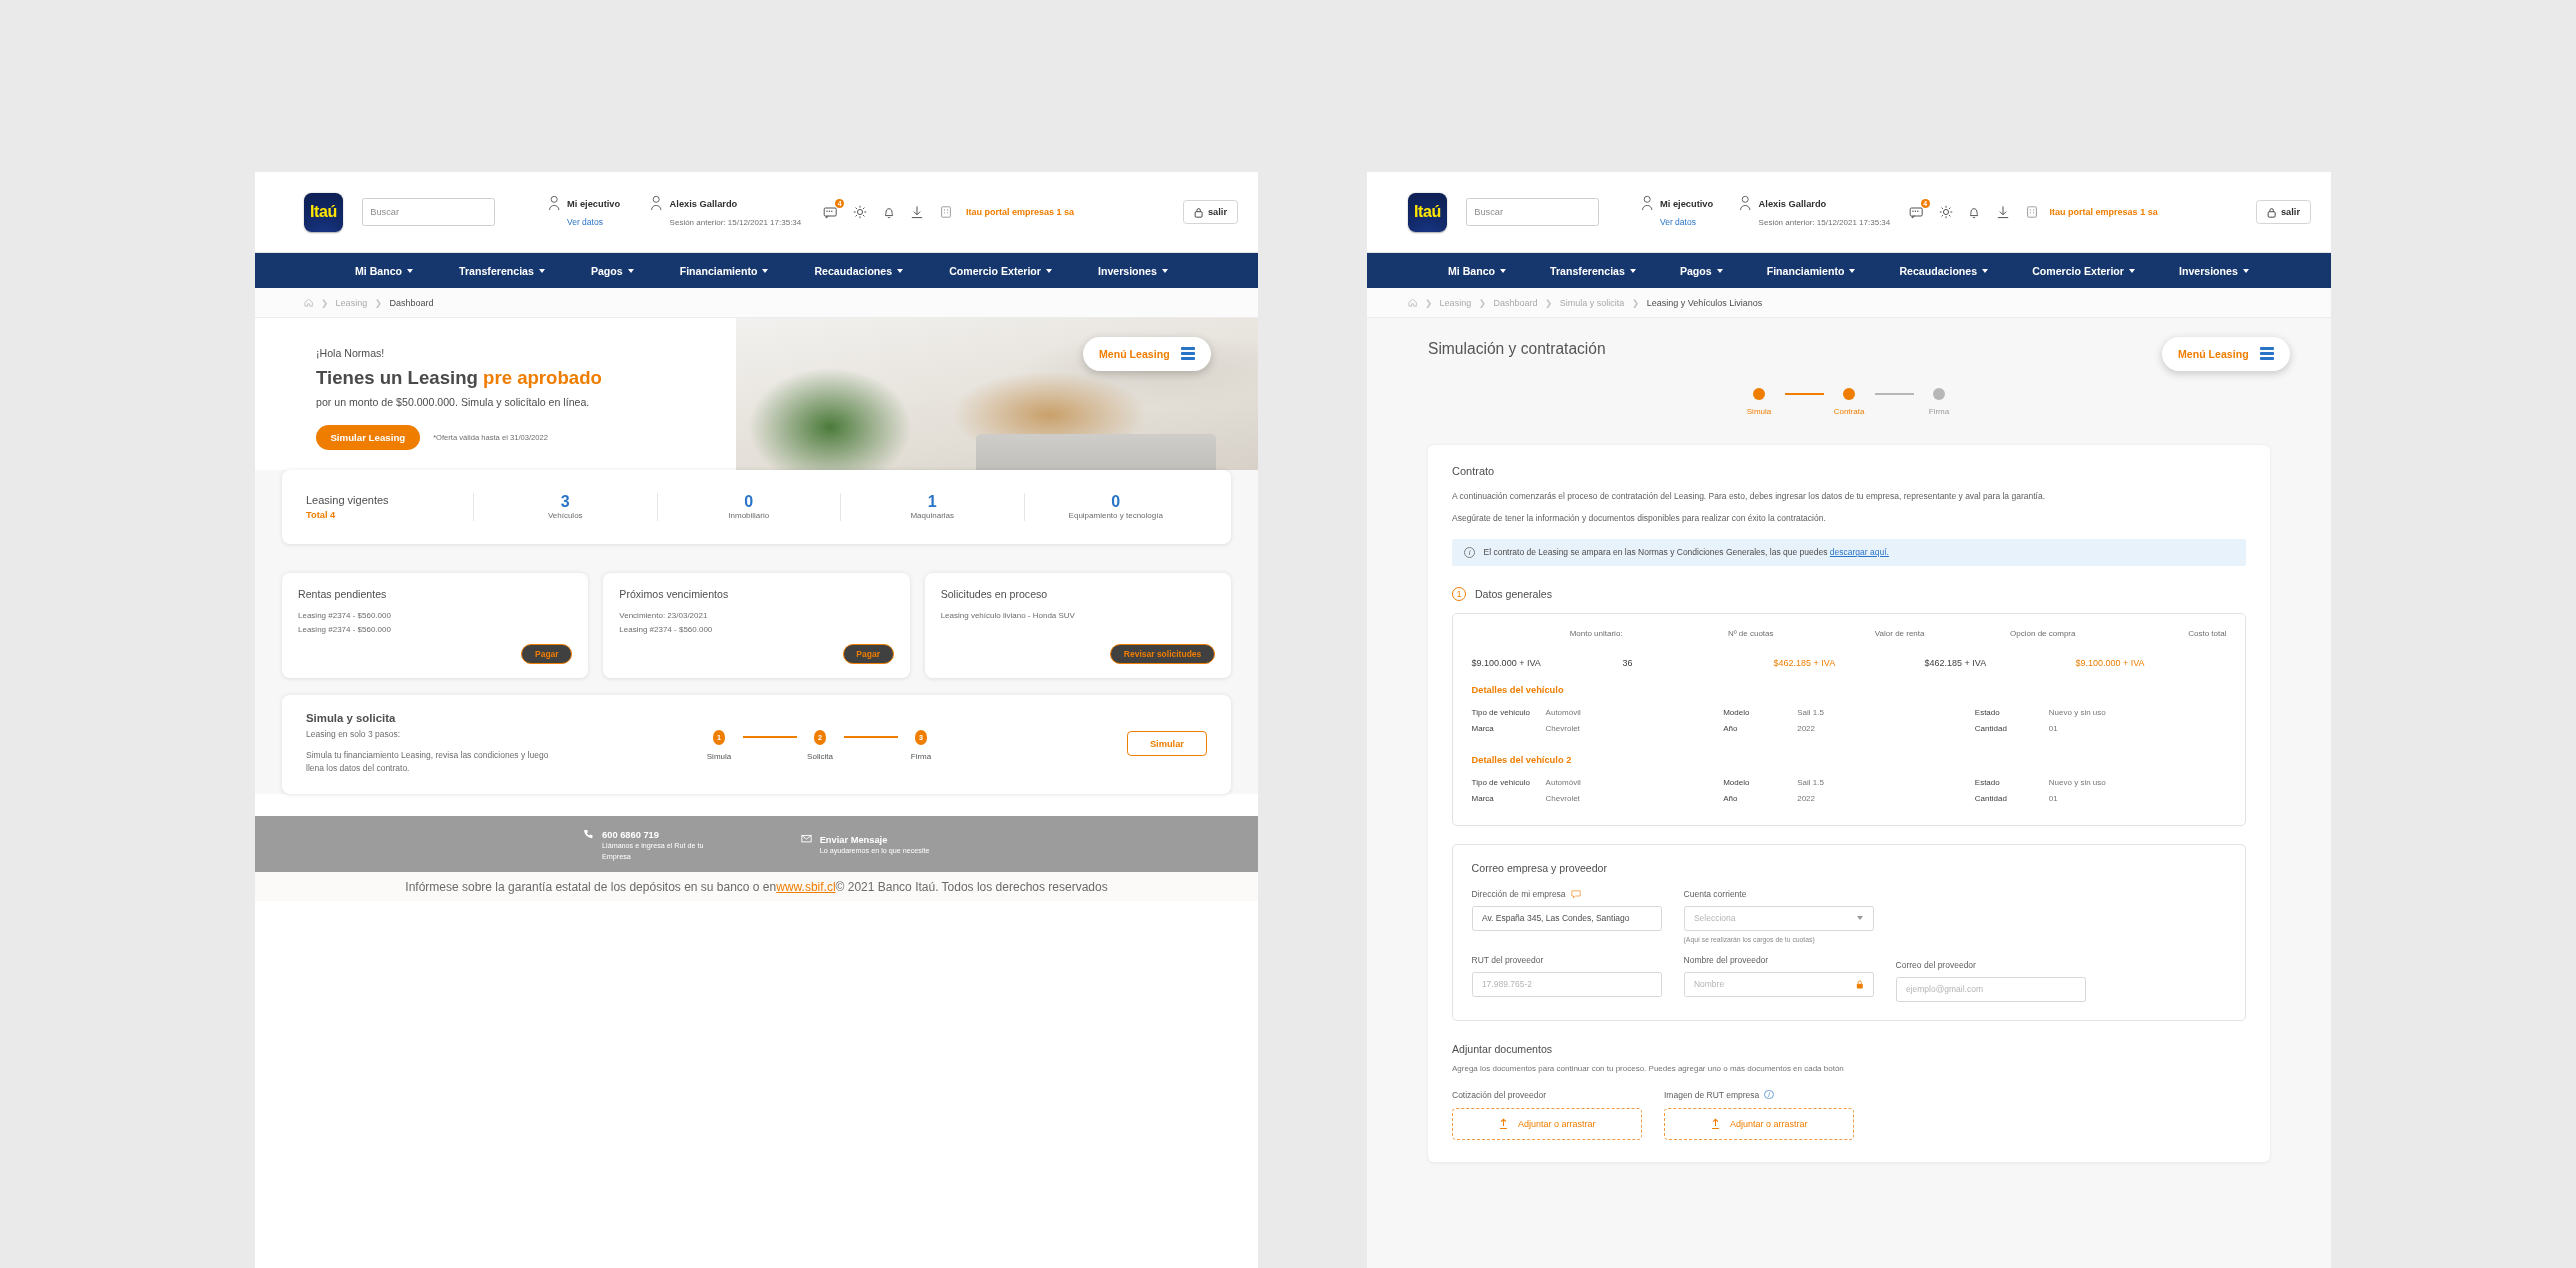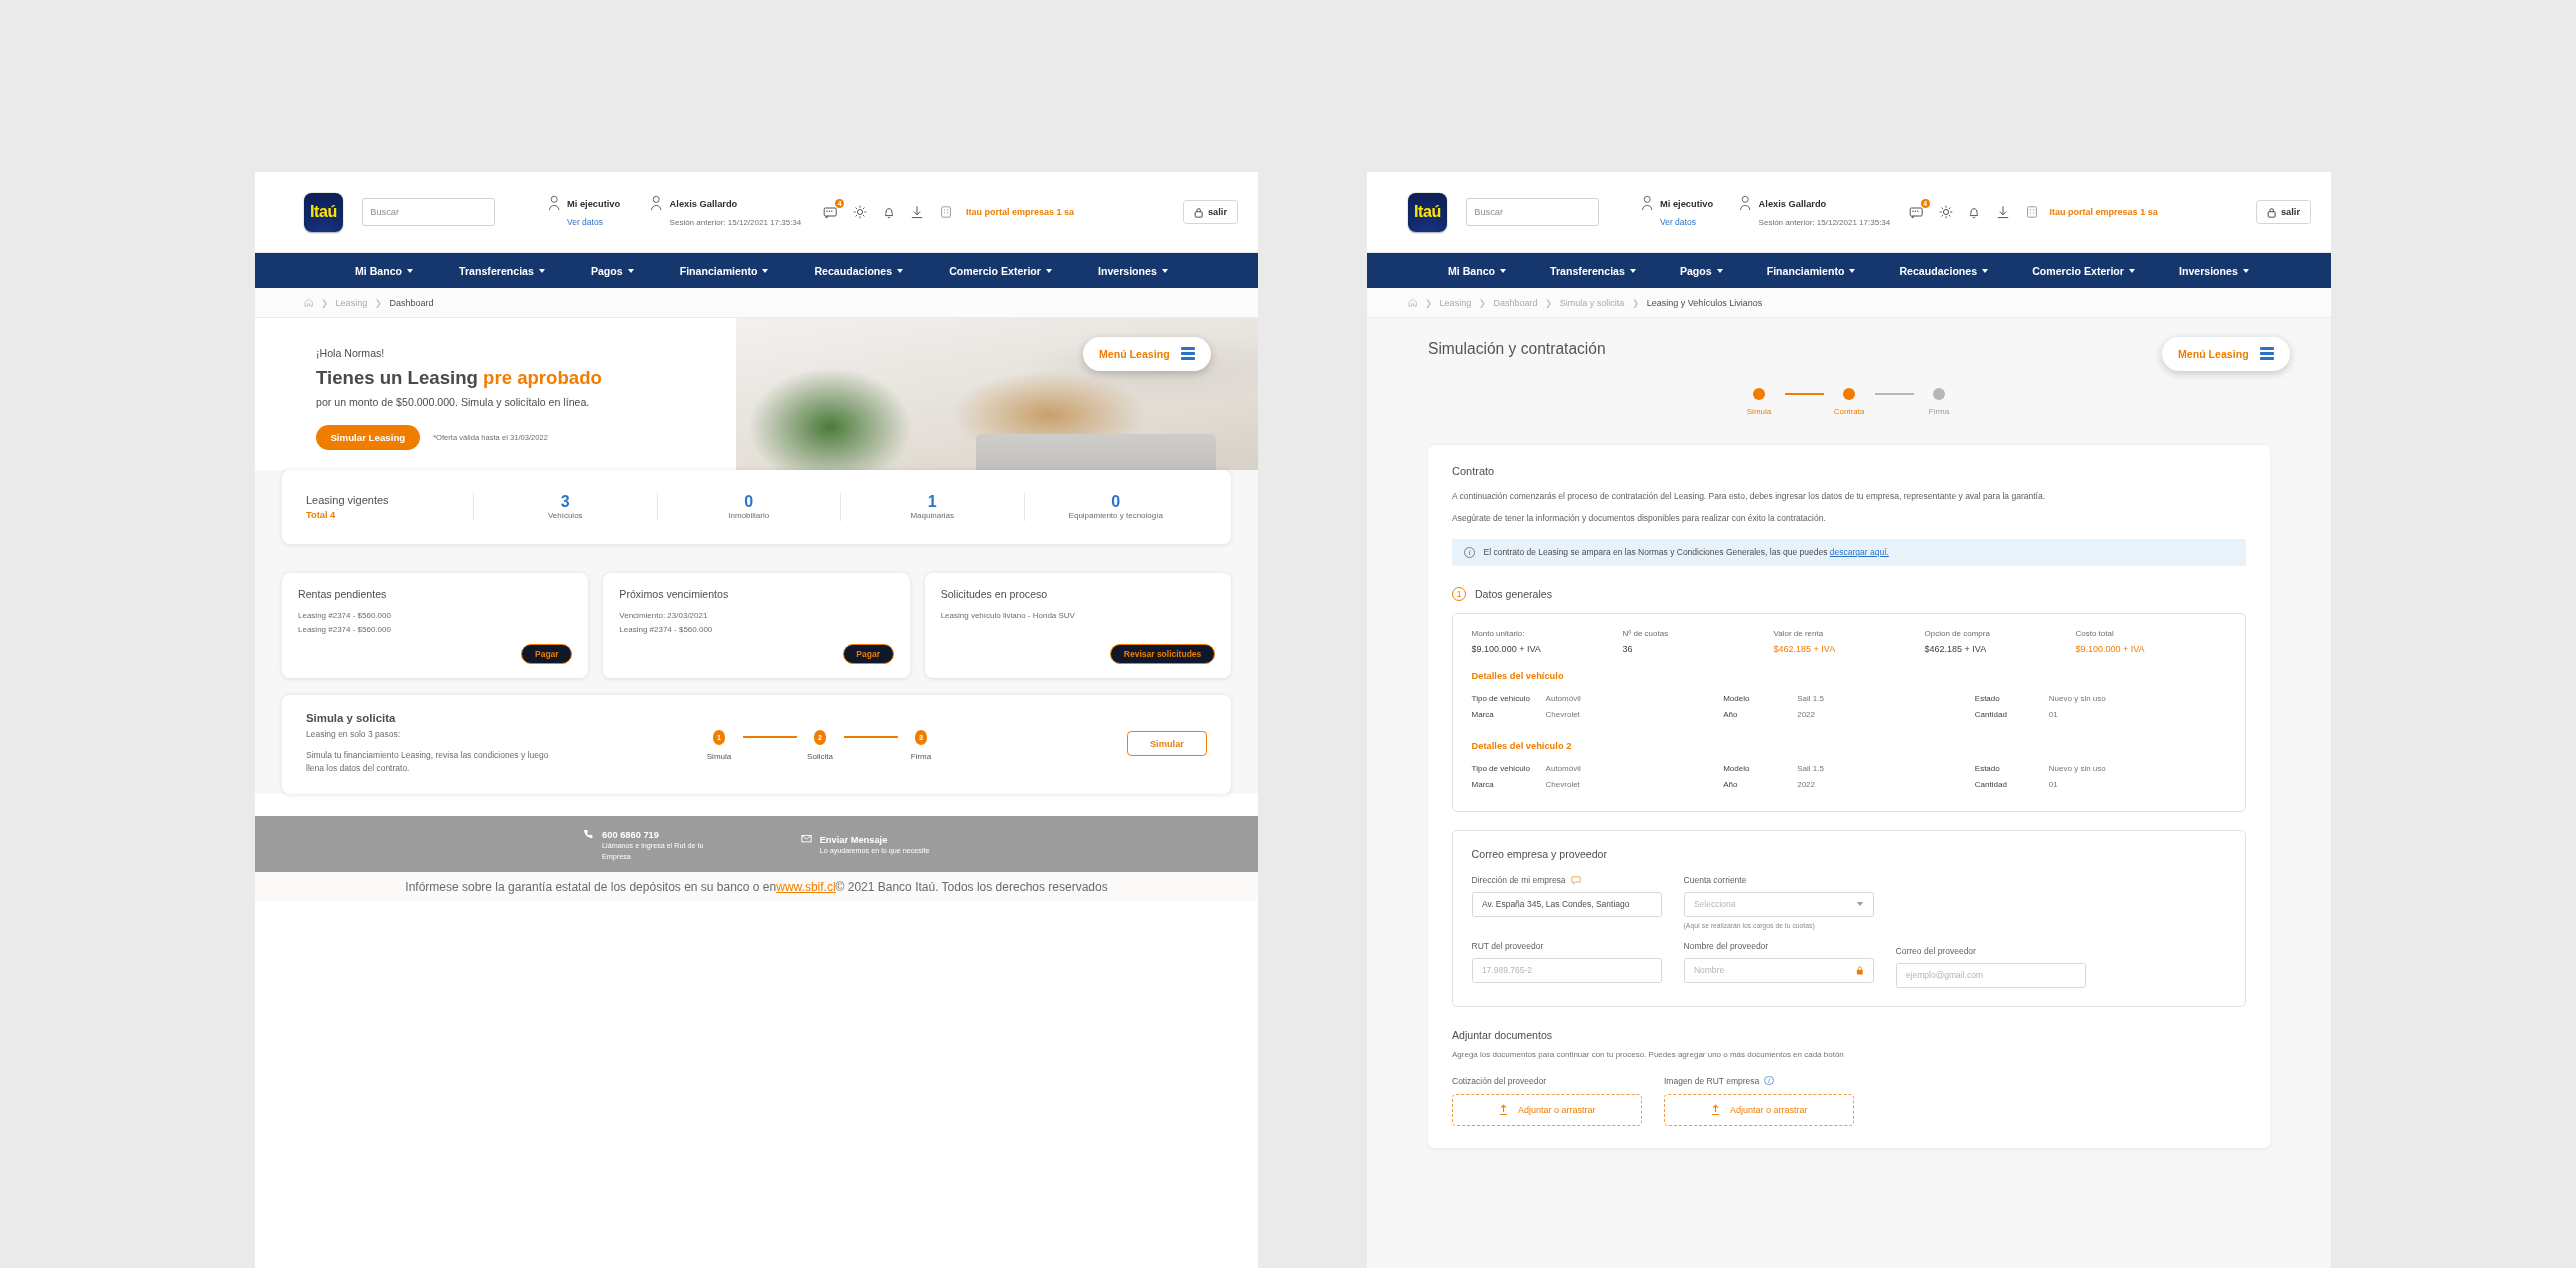--- a/index.html
+++ b/index.html
@@ -166,21 +166,21 @@
   }
   .sum-num { font-size: 16px; color: #2a74c8; font-weight: bold; line-height: 1.15; }
   .sum-lbl { font-size: 8px; color: #6d6d6d; line-height: 1.25; }
 
   .triple { display: flex; gap: 15px; margin-top: 29px; }
   .mini { flex: 1; padding: 15px 16px 13.5px; min-height: 81px; display: flex; flex-direction: column; }
   .mini-h { font-size: 10.6px; color: #4e4e4e; margin-bottom: 9.3px; }
   .mini-p { font-size: 8px; color: #6d6d6d; line-height: 1.75; }
   .mini-btn-row { margin-top: auto; display: flex; justify-content: flex-end; padding-top: 6.8px; }
   .btn-ghost {
-    border: 0.8px solid #ef7d00; color: #ef7d00; background: #0f172a;
+    border: 0.8px solid #ef7d00; color: #ef7d00; background: #404040;
     border-radius: 12.7px; height: 20px; padding: 0 12.7px;
     font-size: 8.5px; font-weight: bold; display:flex; align-items:center;
     white-space: nowrap; cursor: pointer;
   }
 
   .simula-card { margin-top: 17px; padding: 17px 24px 18.6px; display: flex; align-items: center; }
   .sc-left { width: 254px; }
   .sc-h { font-size: 11.4px; font-weight: bold; color: #4e4e4e; margin-bottom: 5px; }
   .sc-sub { font-size: 8.5px; color: #6d6d6d; margin-bottom: 10px; }
   .sc-p { font-size: 8.5px; color: #6d6d6d; line-height: 1.6; }
@@ -256,21 +256,21 @@
     display: flex; align-items: center; justify-content: center; flex: none;
   }
   .sec-t { font-size: 10.6px; color: #4e4e4e; }
 
   .box {
     border: 0.8px solid #e2e2e2; border-radius: 5px;
     margin-top: 12px; padding: 15px 18.6px 17px;
   }
   .gen-row { display: flex; }
   .gen-cell { flex: 1; }
-  .gen-lbl { font-size: 8px; color: #6d6d6d; margin-bottom: 6px; }
+  .gen-lbl { font-size: 8px; color: #6d6d6d; margin-bottom: 20px; text-align: right; }
   .gen-val { font-size: 9px; color: #3e3e3e; }
   .gen-val.hl { color: #ef7d00; }
 
   .veh-h { font-size: 9.3px; font-weight: bold; color: #f07d00; margin: 17px 0 10px; }
   .veh-grid { display: flex; }
   .veh-col { flex: 1; display: flex; }
   .veh-k { font-size: 8px; color: #3e3e3e; width: 74px; line-height: 2.05; }
   .veh-v { font-size: 8px; color: #767676; line-height: 2.05; }
 
   .form-h { font-size: 10.6px; color: #4e4e4e; margin-bottom: 15px; }

